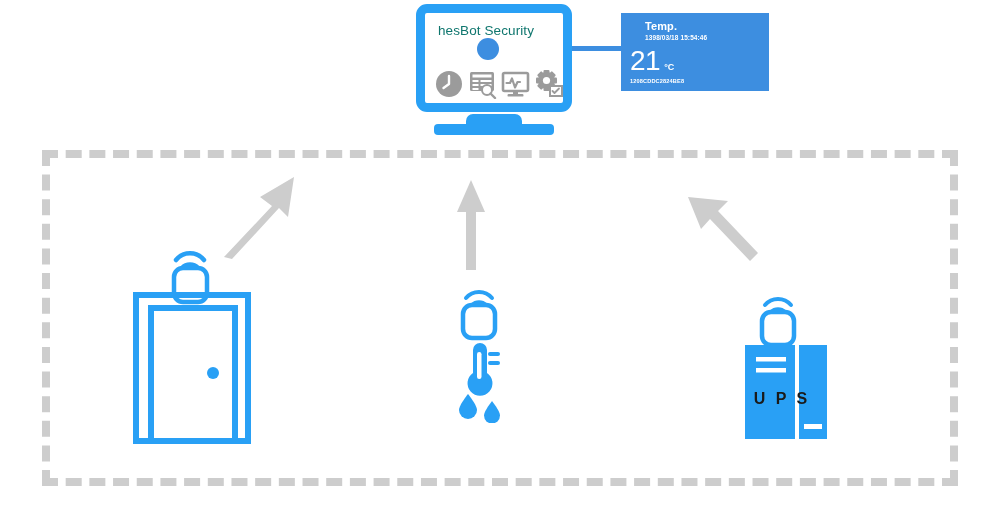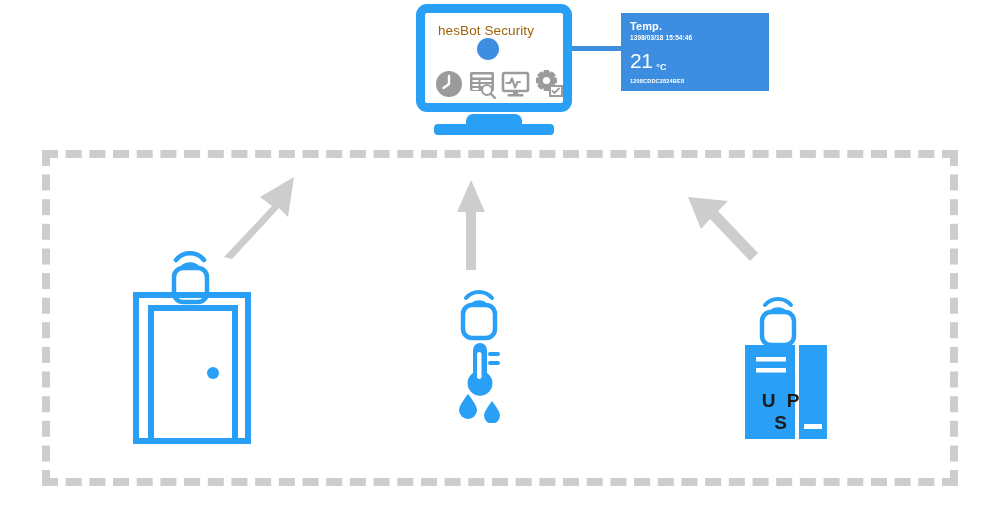--- a/index.html
+++ b/index.html
@@ -33,21 +33,21 @@
     border-radius: 11px;
     background: #ffffff;
     box-sizing: border-box;
     z-index: 5;
   }
   .monitor-title {
     position: absolute;
     left: 13px;
     top: 10px;
     font-size: 13.5px;
-    color: #a16207;
+    color: #0f766e;
     white-space: nowrap;
     letter-spacing: 0.1px;
   }
   .monitor-icons {
     position: absolute;
     left: 10px;
     bottom: 4px;
     display: flex;
     align-items: flex-end;
     gap: 3px;
@@ -98,21 +98,21 @@
 
   
   .tile {
     position: absolute;
     top: 13px;
     width: 148px;
     height: 78px;
     background: #3d8ee0;
     color: #ffffff;
     box-sizing: border-box;
-    padding: 7px 9px 0 9px;
+    padding: 7px 9px 0 24px;
     z-index: 6;
   }
   .tile.temp { left: 621px; }
   .tile.hum  { left: 745px; }
   .tile-title {
     font-size: 11px;
     line-height: 12px;
     font-weight: bold;
     letter-spacing: 0.1px;
   }
@@ -124,21 +124,21 @@
     margin-top: 1px;
   }
   .tile-value-row {
     position: absolute;
     left: 9px;
     bottom: 17px;
     display: flex;
     align-items: flex-end;
   }
   .tile-value {
-    font-size: 21px;
+    font-size: 28px;
     line-height: 26px;
     font-weight: normal;
     letter-spacing: -0.5px;
   }
   .tile-unit {
     font-size: 9px;
     line-height: 14px;
     margin-left: 4px;
     font-weight: bold;
   }
@@ -175,21 +175,21 @@
   .door-device { left: 128px; top: 240px; }
   .th-device   { left: 448px; top: 288px; }
   .ups-device  { left: 742px; top: 295px; }
 
   .ups-label {
     position: absolute;
     left: 752px;
     top: 390px;
     width: 60px;
     text-align: center;
-    font-size: 19px;
+    font-size: 16px;
     font-weight: bold;
     color: #1a1a1a;
     letter-spacing: 3px;
     z-index: 4;
     pointer-events: none;
   }
 </style>
 </head>
 <body>
 

